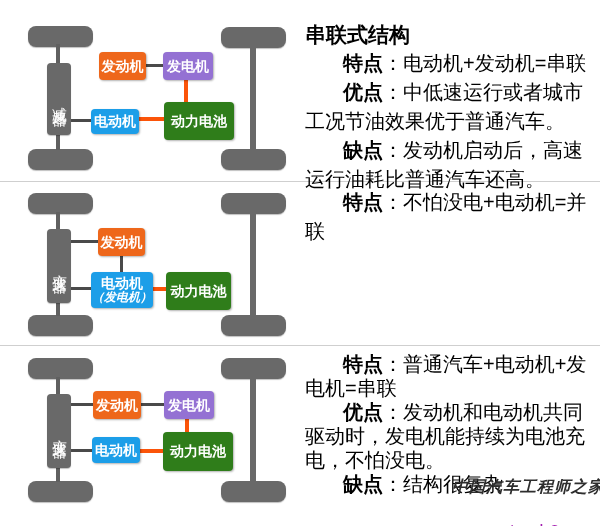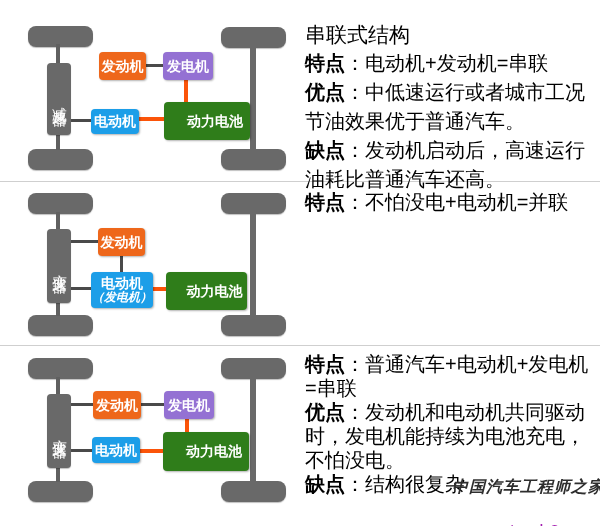--- a/index.html
+++ b/index.html
@@ -19,31 +19,31 @@
     writing-mode:vertical-rl;text-orientation:upright;letter-spacing:3px;
     box-shadow:0 1px 1px rgba(0,0,0,.25);}
   
   .box{position:absolute;border-radius:4px;color:#fff;font-weight:bold;font-size:14px;
     display:flex;flex-direction:column;align-items:center;justify-content:center;
     box-shadow:1px 1px 2px rgba(0,0,0,.3);line-height:1.15;white-space:nowrap;}
   .box .sub{font-size:12px;font-style:italic;}
   .engine{background:var(--c-engine,#EE671B);}
   .generator{background:var(--c-generator,#9471D3);text-align:center;}
   .motor{background:var(--c-motor,#1C9EE8);}
-  .battery{background:var(--c-battery,#2F7D1A);padding-left:16px;}
+  .battery{background:var(--c-battery,#2F7D1A);}
   
   .lk{position:absolute;}
   .mech{background:var(--c-link_mech,#4a4a4a);}
   .pwr{background:var(--c-link_power,#FB5409);}
   
   .desc{position:absolute;left:305px;width:292px;color:#000;font-size:20px;
     line-height:29px;word-break:break-all;z-index:1;}
   .desc.tight{line-height:24px;}
-  .desc .t{font-weight:normal;font-size:21px;}
-  .desc b{font-weight:bold;}
+  .desc .t{font-weight:bold;font-size:21px;}
+  .desc b{font-weight:bold;margin-left:38px;}
   
   .wm-brand{position:absolute;left:452px;top:477px;z-index:2;
     font-family:"DejaVu Serif","Liberation Serif",serif;font-weight:bold;font-style:italic;
     font-size:16px;color:#2e2e2e;letter-spacing:1px;white-space:nowrap;}
   .wm-url{position:absolute;left:436px;top:522px;z-index:2;
     font-family:"Liberation Mono","DejaVu Sans Mono",monospace;
     font-size:18px;color:#a21caf;letter-spacing:-0.5px;white-space:nowrap;}
 </style>
 </head>
 <body>

